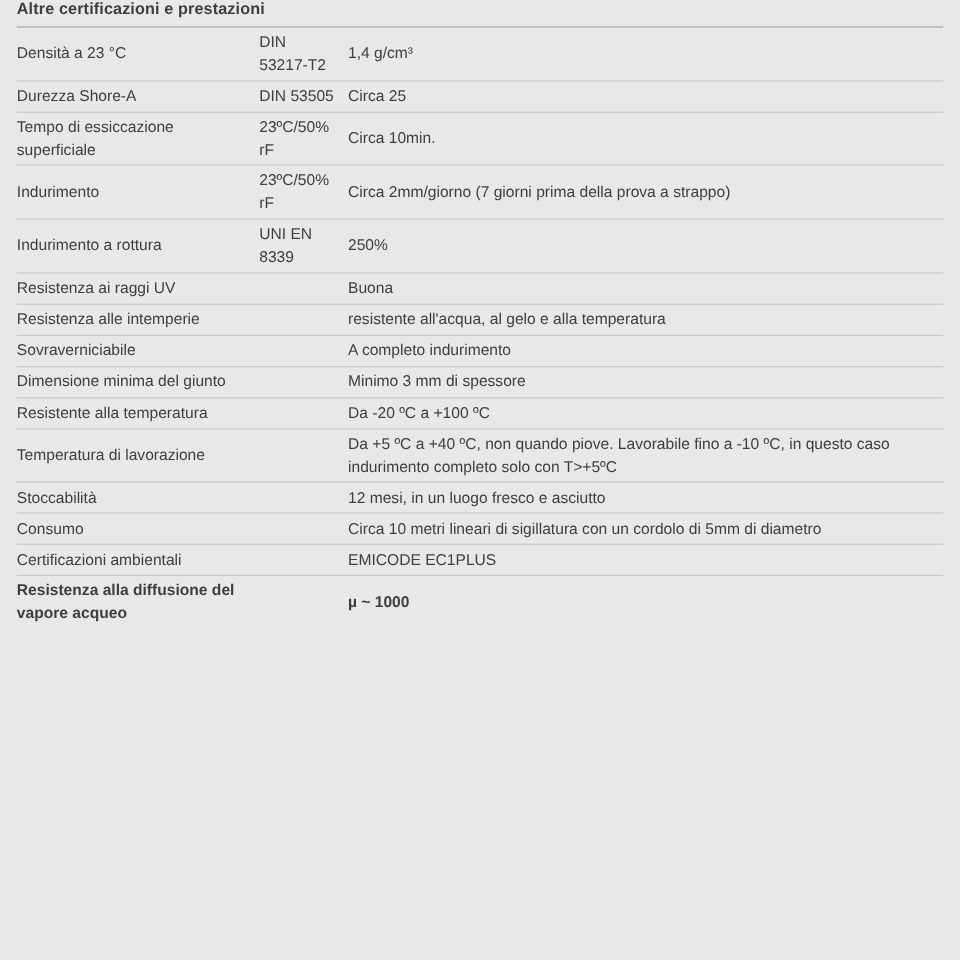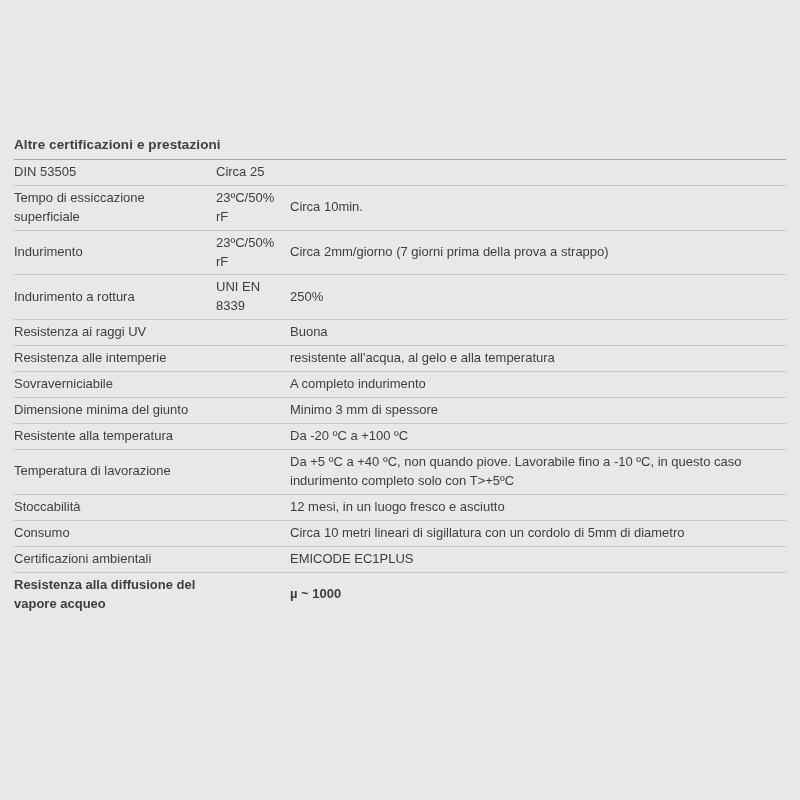--- a/index.html
+++ b/index.html
@@ -9,21 +9,20 @@
   body {
     width: 800px;
     height: 800px;
     background: #e8e8e7;
     font-family: "Liberation Sans", sans-serif;
     color: #3e3e3d;
     overflow: hidden;
   }
   .spec-table {
     margin: 0 14px;
-    padding-top: 137px;
   }
   .spec-title {
     font-size: 13.5px;
     font-weight: bold;
     letter-spacing: 0.1px;
     margin: 0;
     padding-bottom: 7px;
     border-bottom: 1px solid #a8a8a7;
   }
   .spec-rows {
@@ -49,22 +48,28 @@
   .spec-cell.value {
     padding-right: 0;
   }
 </style>
 </head>
 <body>
 
 <section class="spec-table">
   <h2 class="spec-title">Altre certificazioni e prestazioni</h2>
   <div class="spec-rows" id="spec-rows">
+  <div class="spec-row">
+    <div class="spec-cell label">Densità a 23 °C</div>
+    <div class="spec-cell standard">DIN 53217-T2</div>
+    <div class="spec-cell value">1,4 g/cm³</div>
+  </div>
 
   <div class="spec-row">
+    <div class="spec-cell label">Durezza Shore-A</div>
     <div class="spec-cell standard">DIN 53505</div>
     <div class="spec-cell value">Circa 25</div>
   </div>
 
   <div class="spec-row">
     <div class="spec-cell label">Tempo di essiccazione superficiale</div>
     <div class="spec-cell standard">23ºC/50% rF</div>
     <div class="spec-cell value">Circa 10min.</div>
   </div>
 

